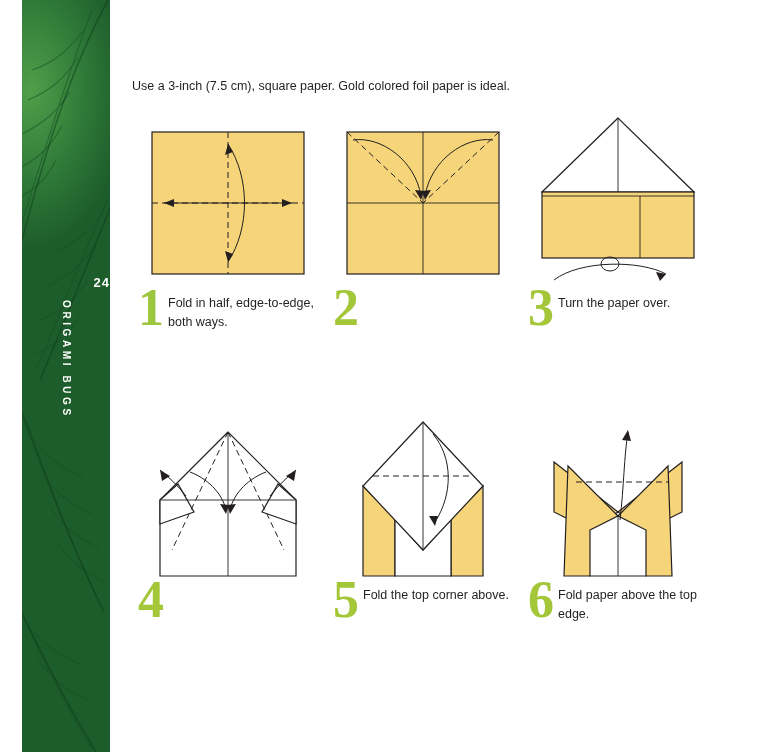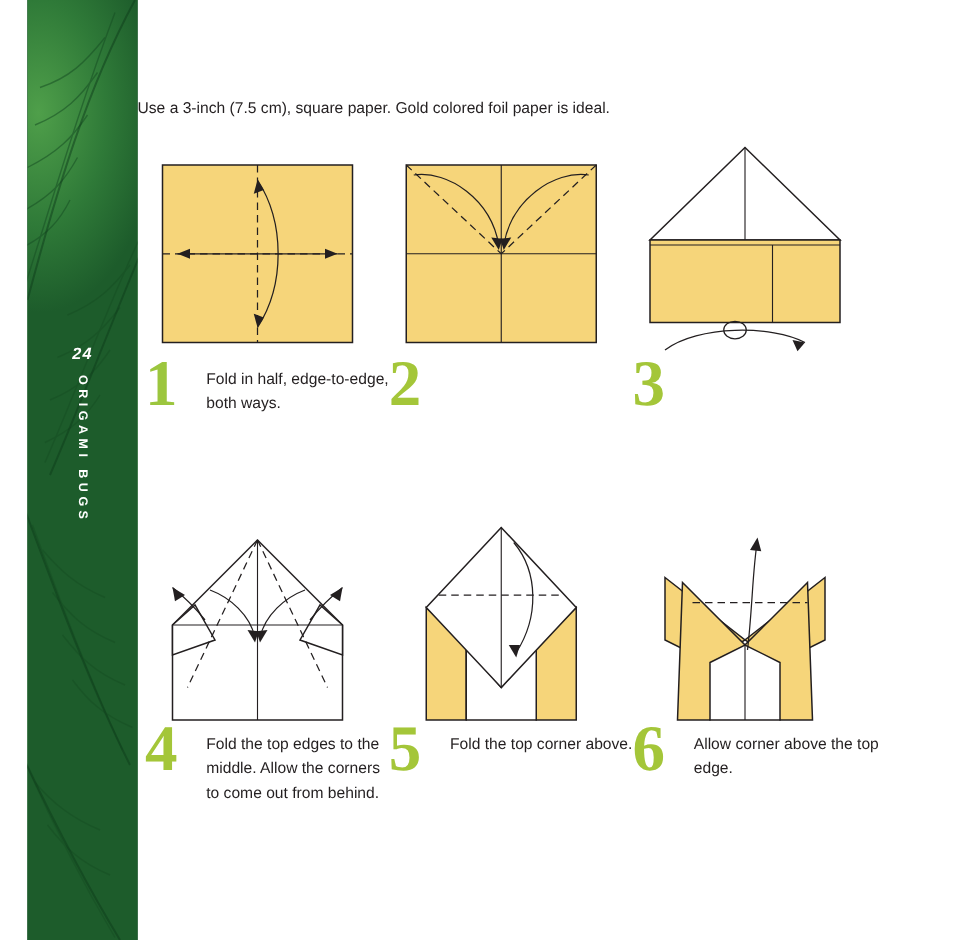--- a/index.html
+++ b/index.html
@@ -36,44 +36,43 @@
   }
   .leaf-veins {
     position: absolute;
     inset: 0;
   }
   .leaf-strip .page-number {
     position: absolute;
     left: 0;
     right: 0;
     top: 275px;
-    text-align: center;
+    text-align: right;
     color: #ffffff;
     font-size: 13px;
     font-weight: bold;
     letter-spacing: 1px;
-    font-style: italic;
   }
   .leaf-strip .book-title {
     position: absolute;
     left: 50%;
     top: 300px;
     transform-origin: left top;
     transform: rotate(90deg) translate(0, -50%);
     color: #ffffff;
     font-size: 10px;
     letter-spacing: 3.6px;
     font-weight: bold;
     white-space: nowrap;
   }
 
   
   .content {
     position: absolute;
-    left: 110px;
+    left: 132px;
     top: 0;
     width: 620px;
     height: 536px;
   }
   .intro {
     position: absolute;
     left: 0;
     top: 78px;
     width: 590px;
     font-size: 12.5px;
@@ -100,21 +99,21 @@
     top: -6px;
     font-family: "Liberation Serif", serif;
     font-size: 52px;
     font-weight: bold;
     color: #a4c639;
     line-height: 1;
   }
   .step-num.n1 { color: #9cc63e; }
   .step-text {
     display: block;
-    margin-left: 49px;
+    margin-left: 30px;
     font-size: 12.5px;
     color: #231f20;
     line-height: 1.55;
     padding-top: 6px;
   }
 
   
   #step1 { left: 6px;   top: 108px; }
   #step2 { left: 201px; top: 108px; }
   #step3 { left: 396px; top: 108px; }
@@ -221,20 +220,21 @@
         <line x1="14" y1="88" x2="166" y2="88" stroke="#231f20" stroke-width="0.9"></line>
         <line x1="112" y1="88" x2="112" y2="150" stroke="#231f20" stroke-width="0.9"></line>
 
         <path d="M26 172 C52 152 112 152 138 166" fill="none" stroke="#231f20" stroke-width="1"></path>
         <path d="M138 166 l-10 -2 l4 9 z" fill="#231f20"></path>
         <ellipse cx="82" cy="156" rx="9" ry="7" fill="none" stroke="#231f20" stroke-width="1"></ellipse>
       </svg>
     </div>
     <div class="step-caption">
       <span class="step-num">3</span>
+      <span class="step-text">Turn the paper over.</span>
     </div>
   </div>
 
   <div class="step" id="step4">
     <div class="diagram">
       <svg width="200" height="190" viewBox="0 0 200 190">
 
         <polygon points="90,32 22,100 22,176 158,176 158,100" fill="#ffffff" stroke="#231f20" stroke-width="1.2"></polygon>
 
         <polygon points="22,100 40,84 56,112 22,124" fill="#ffffff" stroke="#231f20" stroke-width="1.2"></polygon>
@@ -251,21 +251,20 @@
         <path d="M92 114 l6 -10 l-9 1 z" fill="#231f20"></path>
 
         <path d="M48 96 C40 86 32 78 22 70" fill="none" stroke="#231f20" stroke-width="1"></path>
         <path d="M22 70 l2 11 l8 -5 z" fill="#231f20"></path>
         <path d="M132 96 C140 86 148 78 158 70" fill="none" stroke="#231f20" stroke-width="1"></path>
         <path d="M158 70 l-2 11 l-8 -5 z" fill="#231f20"></path>
       </svg>
     </div>
     <div class="step-caption">
       <span class="step-num">4</span>
-      <span class="step-text">Fold the top edges to the middle. Allow the corners to come out from behind.</span>
     </div>
   </div>
 
   <div class="step" id="step5">
     <div class="diagram">
       <svg width="200" height="190" viewBox="0 0 200 190">
 
         <polygon points="30,86 62,118 62,176 30,176" fill="#f6d57a" stroke="#231f20" stroke-width="1.2"></polygon>
         <polygon points="150,86 118,118 118,176 150,176" fill="#f6d57a" stroke="#231f20" stroke-width="1.2"></polygon>
         <polygon points="62,118 90,150 118,118 118,176 62,176" fill="#ffffff" stroke="#231f20" stroke-width="1.2"></polygon>
@@ -298,17 +297,17 @@
         <line x1="90" y1="116" x2="90" y2="176" stroke="#231f20" stroke-width="0.9"></line>
 
         <line x1="48" y1="82" x2="140" y2="82" stroke="#231f20" stroke-width="1" stroke-dasharray="6,4"></line>
 
         <path d="M92 120 C96 86 96 56 100 32" fill="none" stroke="#231f20" stroke-width="1"></path>
         <path d="M100 30 l-6 10 l9 1 z" fill="#231f20"></path>
       </svg>
     </div>
     <div class="step-caption">
       <span class="step-num">6</span>
-      <span class="step-text">Allow corner above the top edge.</span>
+      <span class="step-text">Fold paper above the top edge.</span>
     </div>
   </div>
 
 </div>
 
 </body></html>

